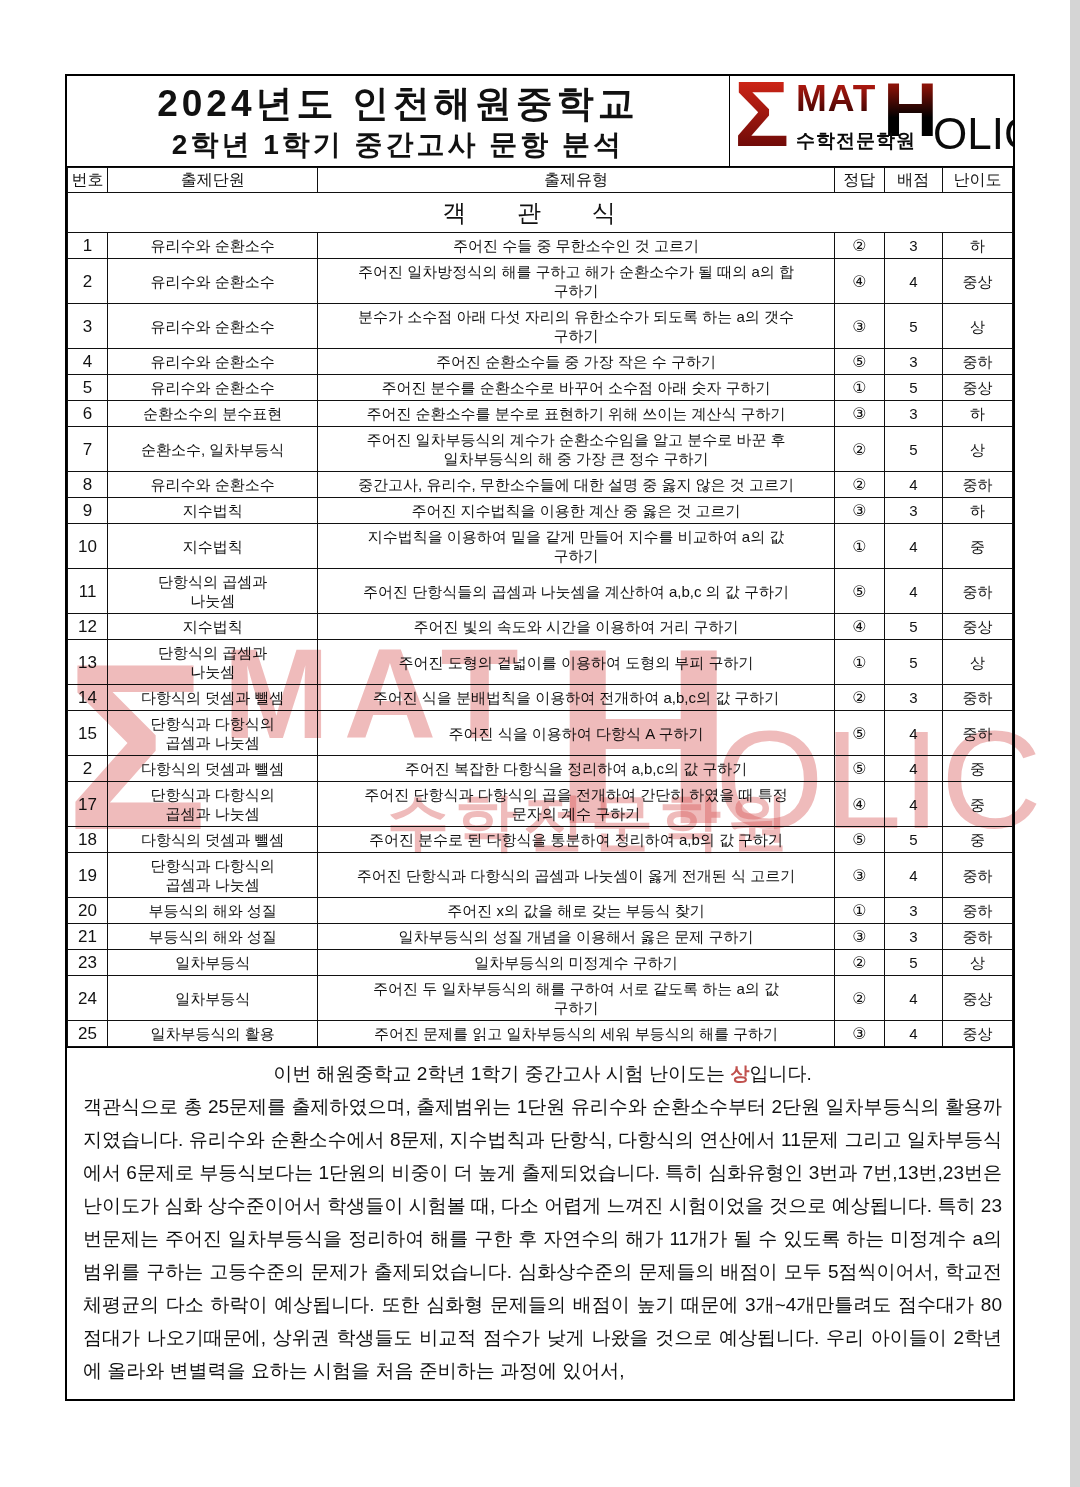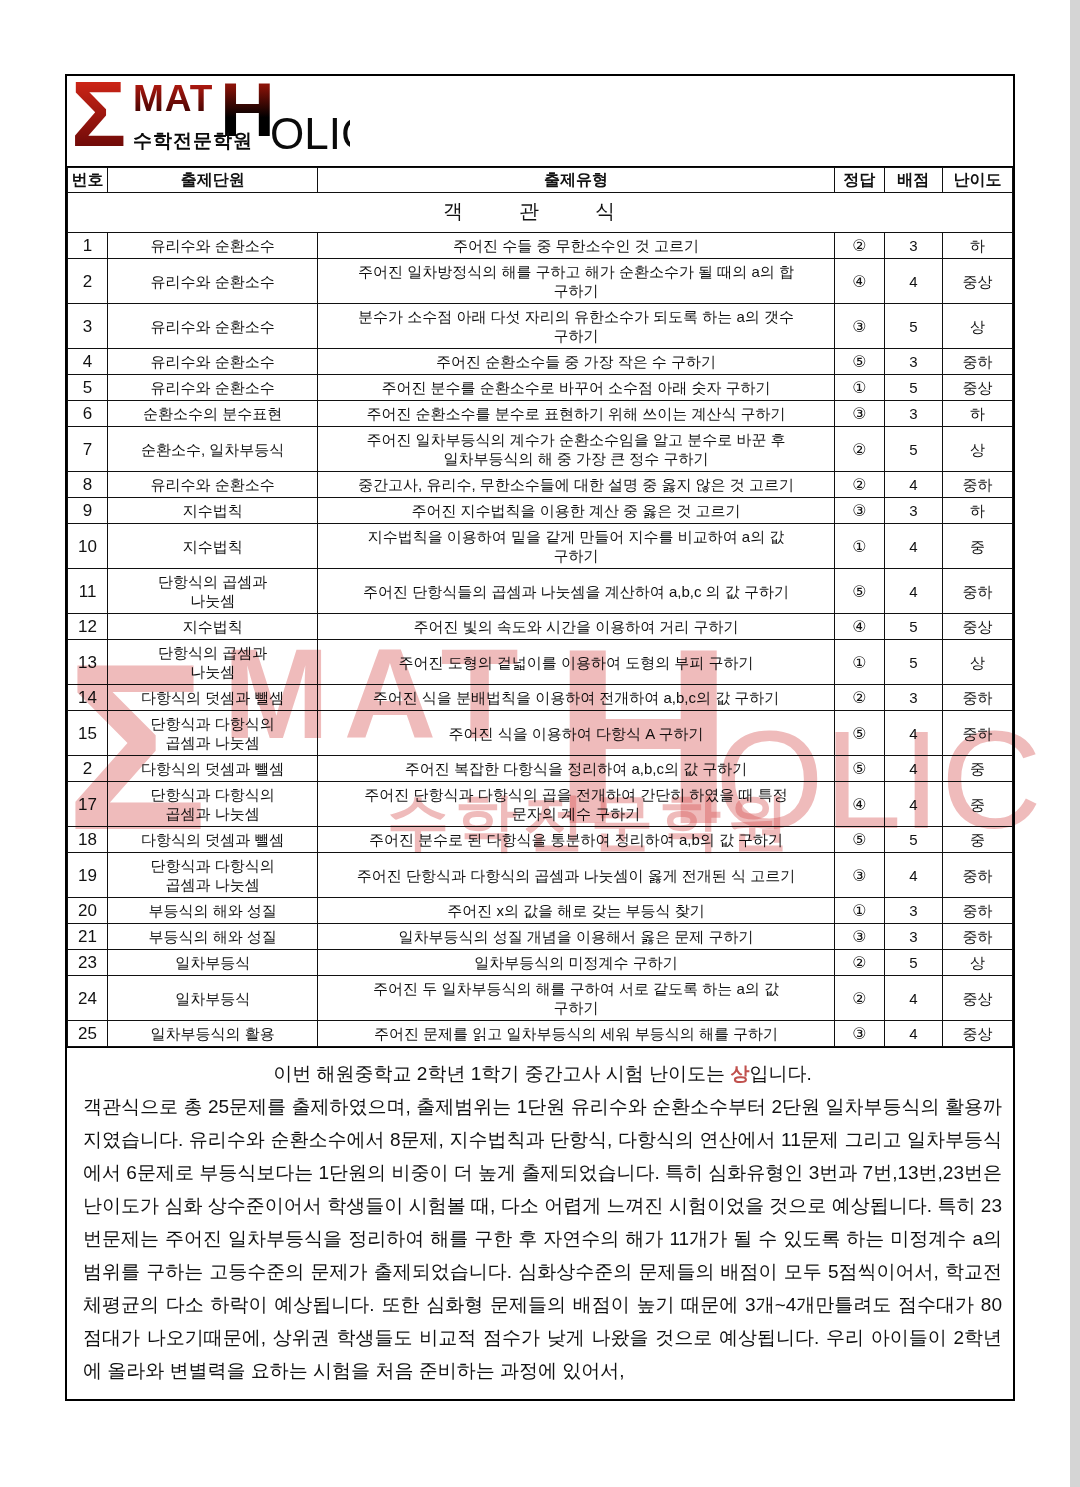--- a/index.html
+++ b/index.html
@@ -29,22 +29,22 @@
   }
   .logo-h {
     position:absolute; left:153px; top:-4px; font-size:76px; line-height:76px; font-weight:700;
     background:linear-gradient(#8a1208 18%,#000 60%); -webkit-background-clip:text; background-clip:text; color:transparent;
   }
   .logo-olic { position:absolute; left:203px; top:36px; font-size:44px; line-height:44px; font-weight:400; color:#0a0a0a; letter-spacing:0px; }
   .logo-sub { position:absolute; left:66px; top:52px; font-size:19px; font-weight:800; color:#0a0a0a; letter-spacing:1px; }
   
   table { width:100%; border-collapse:collapse; table-layout:fixed; }
   th, td { border:1px solid #111; text-align:center; vertical-align:middle; }
-  thead th { height:25px; font-size:16px; font-weight:bold; }
-  td.section-cell { height:40px; font-size:20px; font-weight:normal; letter-spacing:22px;font-family:Liberation Mono, monospace; }
+  thead th { height:25px; font-size:16px; font-weight:normal; }
+  td.section-cell { height:40px; font-size:24px; font-weight:normal; letter-spacing:22px; }
   tbody td { font-size:15px; line-height:19px; padding:3px 4px; white-space:pre-line; }
   td.col-no { font-size:17px; }
   .col-no { width:40px; } .col-unit { width:210px;text-align:center; } .col-type { width:516px; }
   .col-answer { width:50px; } .col-points { width:58px; } .col-difficulty { width:70px; }
   td.col-answer { font-size:16px; }
   
   .analysis { border-top:1px solid #000; padding:9px 11px 12px 16px; font-size:19px; line-height:33px; }
   .analysis .center { text-align:center; }
   .analysis .body { text-align:justify; }
   .hl-red { color:#c0504d; font-weight:bold; }
@@ -58,20 +58,24 @@
   .wm-h { position:absolute; left:488px; top:-30px; font-size:250px; line-height:250px; font-weight:700; }
   .wm-olic { position:absolute; left:650px; top:68px; font-size:140px; line-height:140px; font-weight:400; }
   .wm-sub { position:absolute; left:322px; top:138px; font-size:62px; font-weight:800; letter-spacing:6px; }
 </style>
 </head>
 <body>
 
 <div class="doc">
 
   <div class="doc-header">
+    <div class="title-cell">
+      <div class="title1">2024년도 인천해원중학교</div>
+      <div class="title2">2학년 1학기 중간고사 문항 분석</div>
+    </div>
     <div class="logo-cell">
       <span class="logo-sigma">Σ</span>
       <span class="logo-mat">MAT</span>
       <span class="logo-h">H</span>
       <span class="logo-olic">OLIC</span>
       <span class="logo-sub">수학전문학원</span>
     </div>
   </div>
 
   <table>

